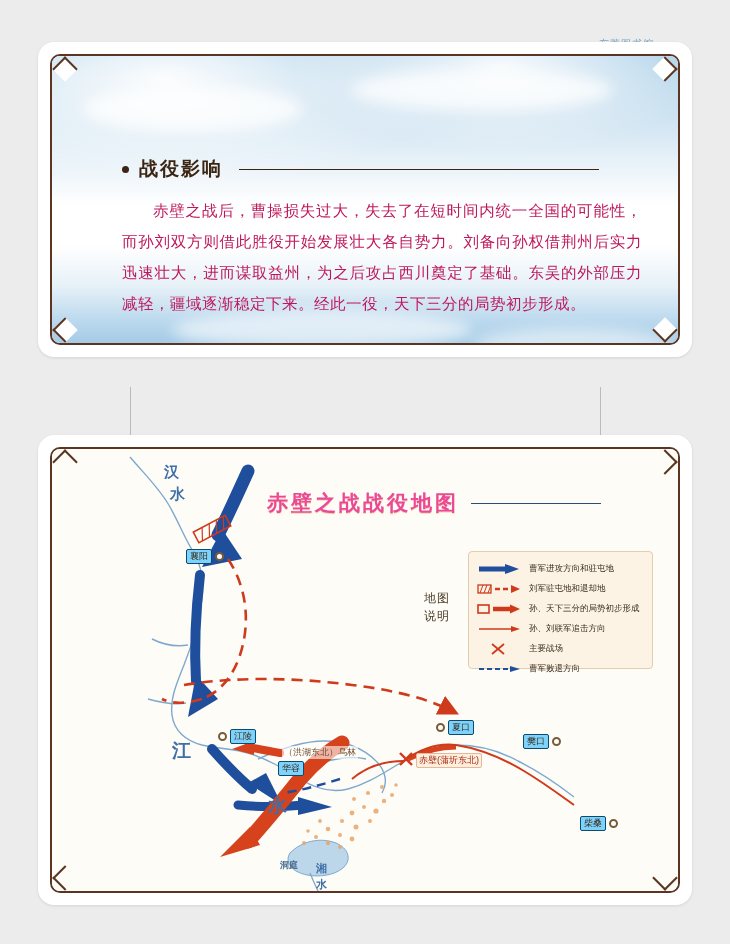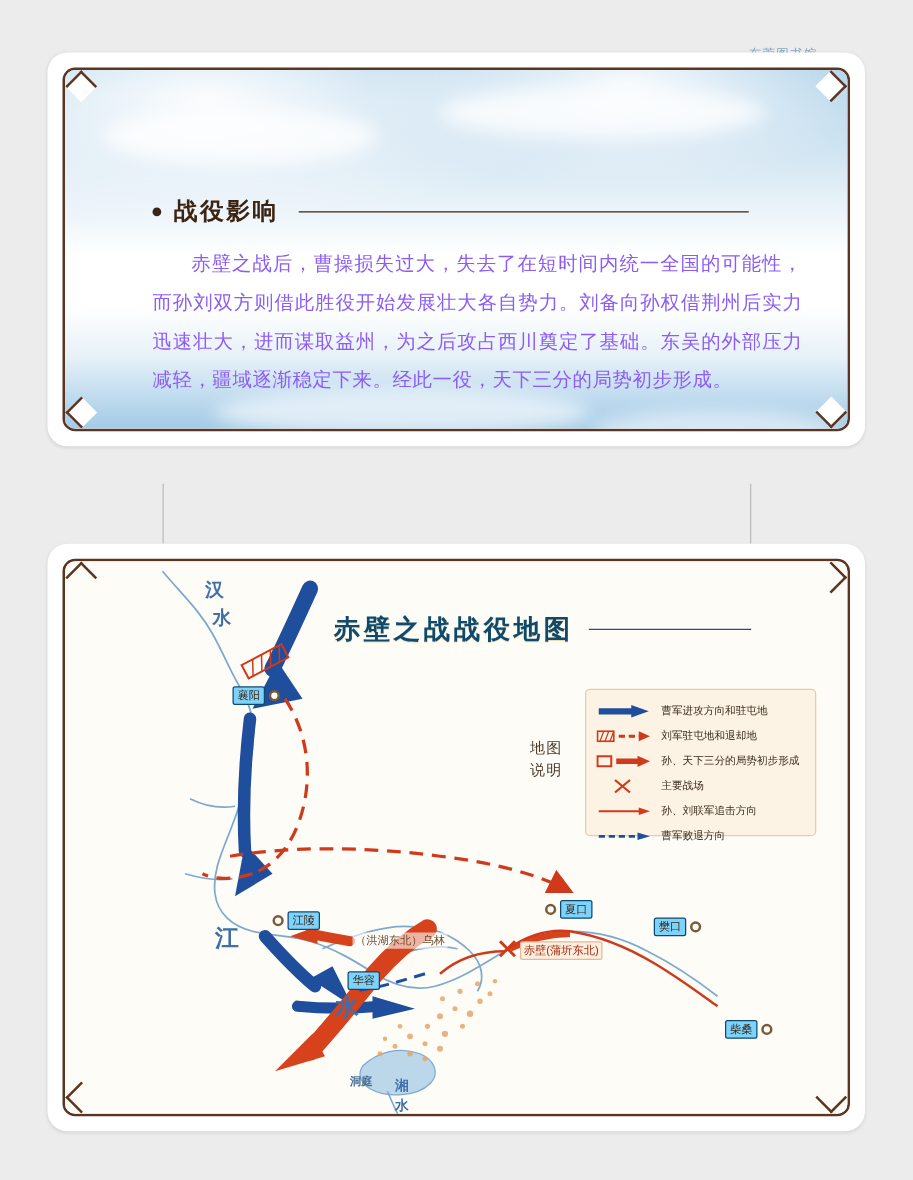--- a/index.html
+++ b/index.html
@@ -138,21 +138,21 @@
     border-top: 1.5px solid #3b2412;
     margin-left: 6px;
   }
   .body-text {
     position: absolute;
     left: 70px; top: 140px;
     width: 520px;
     font-family: "DejaVu Serif", serif;
     font-size: 15.5px;
     line-height: 2.0;
-    color: #8b5cf6;
+    color: #be185d;
     text-indent: 2em;
     text-align: justify;
     letter-spacing: 0.5px;
   }
 
   
   .connector {
     position: absolute;
     width: 0;
     border-left: 1px solid #b9bcbe;
@@ -172,21 +172,21 @@
     position: absolute;
     left: 215px; top: 40px;
     display: flex;
     align-items: center;
     gap: 12px;
   }
   .map-title-text {
     font-family: "DejaVu Serif", serif;
     font-size: 21px;
     font-weight: bold;
-    color: #0c4a6e;
+    color: #ec4899;
     letter-spacing: 3px;
     text-shadow: 0 1px 0 #f3d9ae;
   }
   .map-title-rule {
     width: 130px;
     border-top: 1.5px solid #2f4b7a;
   }
 
   
   .legend-label {
@@ -456,32 +456,32 @@
           <svg class="legend-sym" viewBox="0 0 45 14">
             <rect x="1" y="3" width="11" height="8" fill="none" stroke="#cf3a1c" stroke-width="1.6"></rect>
             <path d="M16,7 L35,7" stroke="#cf3a1c" stroke-width="4.5"></path>
             <path d="M33,2.5 L43,7 L33,11.5 Z" fill="#cf3a1c"></path>
           </svg>
           <span class="legend-text">孙、天下三分的局势初步形成</span>
         </div>
 
         <div class="legend-row">
           <svg class="legend-sym" viewBox="0 0 45 14">
+            <path d="M2,7 L36,7" stroke="#cf3a1c" stroke-width="1.6"></path>
+            <path d="M34,4 L43,7 L34,10 Z" fill="#cf3a1c"></path>
+          </svg>
+          <span class="legend-text">孙、刘联军追击方向</span>
+        </div>
+
+        <div class="legend-row">
+          <svg class="legend-sym" viewBox="0 0 45 14">
             <line x1="15" y1="2" x2="27" y2="12" stroke="#cf3a1c" stroke-width="1.8"></line>
             <line x1="27" y1="2" x2="15" y2="12" stroke="#cf3a1c" stroke-width="1.8"></line>
           </svg>
           <span class="legend-text">主要战场</span>
-        </div>
-
-        <div class="legend-row">
-          <svg class="legend-sym" viewBox="0 0 45 14">
-            <path d="M2,7 L36,7" stroke="#cf3a1c" stroke-width="1.6"></path>
-            <path d="M34,4 L43,7 L34,10 Z" fill="#cf3a1c"></path>
-          </svg>
-          <span class="legend-text">孙、刘联军追击方向</span>
         </div>
 
         <div class="legend-row">
           <svg class="legend-sym" viewBox="0 0 45 14">
             <path d="M2,7 L35,7" stroke="#1f4e9c" stroke-width="2.2" stroke-dasharray="5 3"></path>
             <path d="M33,4 L43,7 L33,10 Z" fill="#1f4e9c"></path>
           </svg>
           <span class="legend-text">曹军败退方向</span>
         </div>
       </div>
@@ -489,21 +489,21 @@
       <div class="place" style="left:134px; top:100px;">
         <span class="lbl">襄阳</span>
         <span class="pin"></span>
       </div>
 
       <div class="place" style="left:166px; top:280px;">
         <span class="pin"></span>
         <span class="lbl">江陵</span>
       </div>
 
-      <div class="place" style="left:226px; top:328px;align-items:center;">
+      <div class="place" style="left:226px; top:312px;align-items:center;">
         <span class="lbl">华容</span>
       </div>
 
       <div class="place" style="left:384px; top:271px;">
         <span class="pin"></span>
         <span class="lbl">夏口</span>
       </div>
 
       <div class="place" style="left:448px; top:285px;margin-left:23px;">
         <span class="lbl">樊口</span>

